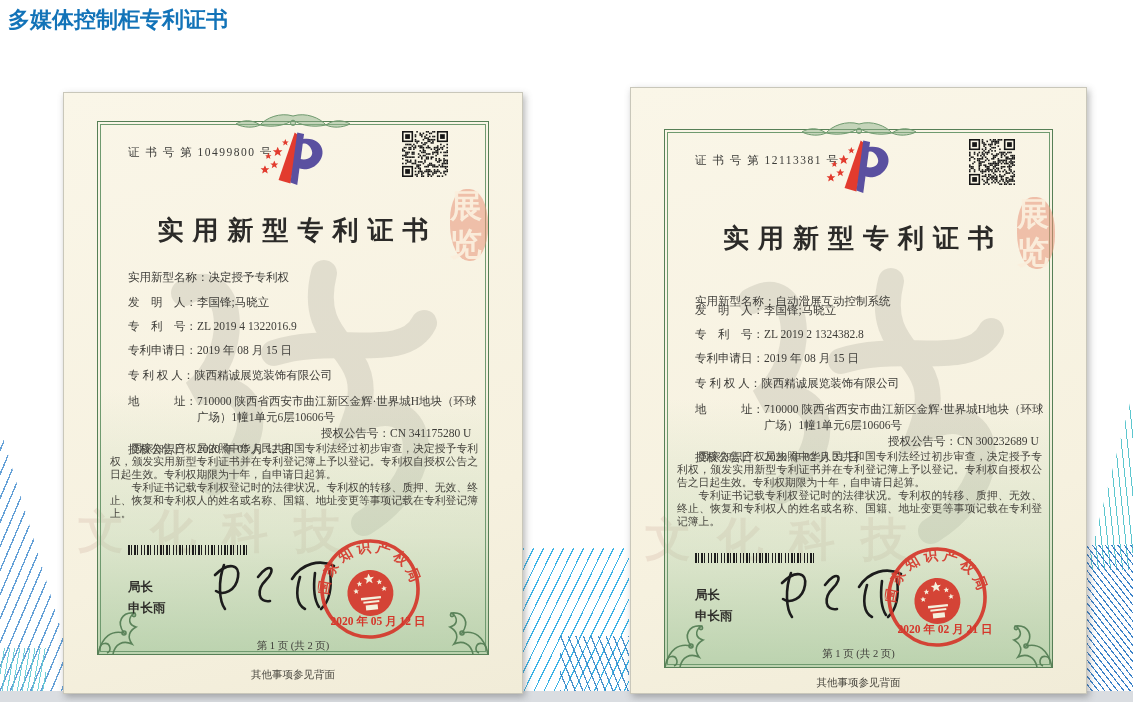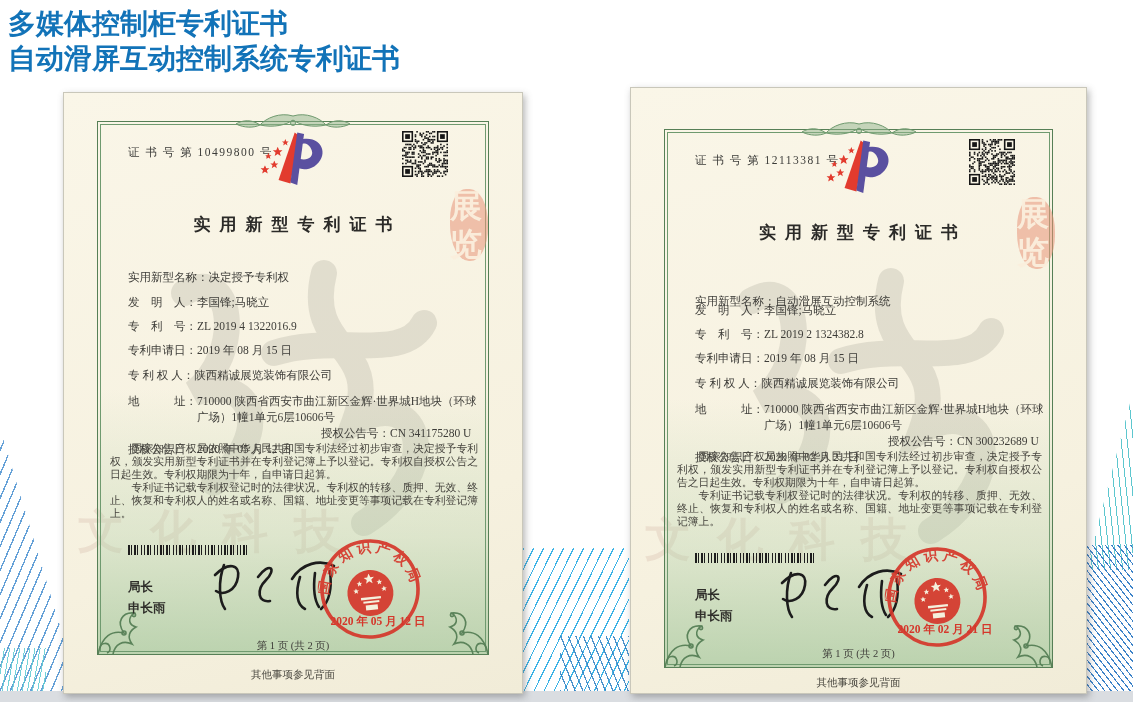--- a/index.html
+++ b/index.html
@@ -1,20 +1,20 @@
 <!DOCTYPE html>
 <html><head>
 <meta charset="utf-8">
 <style>
   html,body{margin:0;padding:0;background:#fff;}
   .stage{position:relative;width:1133px;height:702px;overflow:hidden;background:#ffffff;
          font-family:"Liberation Serif",serif;}
   
   .slide-header{position:absolute;top:6px;left:8px;font-family:"Liberation Sans",sans-serif;
-    font-weight:700;font-size:28px;line-height:1.26;color:#1273b8;white-space:nowrap;}
+    font-weight:700;font-size:22px;line-height:1.26;color:#1273b8;white-space:nowrap;}
   
   .stripes{position:absolute;pointer-events:none;}
   .stripes-left{left:0;top:428px;width:80px;height:264px;
     background:repeating-linear-gradient(113deg,transparent 0 8px,#4a90d0 8px 9.4px);
     clip-path:polygon(0 0,100% 100%,0 100%);opacity:.85;}
   .stripes-left-teal{left:0;top:648px;width:46px;height:44px;
     background:repeating-linear-gradient(100deg,transparent 0 4px,#63cdd4 4px 5px);opacity:.9;}
   .stripes-mid{left:523px;top:548px;width:106px;height:144px;
     background:repeating-linear-gradient(116deg,#3cb3e6 0 1.2px,transparent 1.2px 9px);}
   .stripes-mid-dark{left:560px;top:636px;width:69px;height:56px;
@@ -40,21 +40,21 @@
   .flourish{position:absolute;bottom:-4px;opacity:.95;}
   .flourish.fl-l{left:-4px;}
   .flourish.fl-r{right:-4px;transform:scaleX(-1);}
   
   .cert-no{position:absolute;left:64px;top:52px;font-size:11.5px;letter-spacing:1.5px;color:#3b3b38;}
   .logo{position:absolute;left:50%;transform:translateX(-50%);top:36px;}
   .qr{position:absolute;left:338px;top:38px;width:46px;height:46px;}
   .stamp{position:absolute;left:386px;top:96px;width:38px;height:72px;border-radius:42% 48% 46% 50%;
     background:rgba(232,148,120,.55);display:flex;flex-direction:column;align-items:center;
     justify-content:center;font-size:32px;line-height:1.2;font-weight:700;color:rgba(250,238,220,.95);}
-  .cert-title{position:absolute;left:0;right:0;top:120px;text-align:center;font-size:17px;
+  .cert-title{position:absolute;left:0;right:0;top:120px;text-align:center;font-size:26px;
     font-weight:700;letter-spacing:9px;color:#2b2a28;text-indent:9px;}
   .row{position:absolute;left:64px;font-size:11.5px;color:#3d3c38;white-space:pre-line;line-height:16px;}
   .grant2{position:absolute;left:193px;top:0;white-space:nowrap;}
   .paras{position:absolute;left:46px;right:44px;top:349px;font-size:10.8px;line-height:13px;
     color:#46443e;text-align:justify;}
   .paras p{margin:0;text-indent:2em;}
   .barcode{position:absolute;left:64px;top:452px;width:120px;height:10px;
     background:repeating-linear-gradient(90deg,#1d1d1d 0 1.6px,transparent 1.6px 3.1px,#1d1d1d 3.1px 4.1px,transparent 4.1px 6.4px);}
   .director{position:absolute;left:64px;top:484px;font-size:12.5px;font-weight:600;
     line-height:21px;color:#2f2e2a;}
@@ -67,21 +67,20 @@
   .faint-wm{position:absolute;left:14px;right:0;top:408px;font-size:46px;font-weight:700;
     letter-spacing:26px;color:rgba(170,112,96,.14);white-space:nowrap;}
   .brush-wm{position:absolute;left:60px;top:140px;opacity:.14;}
 </style>
 </head>
 <body>
 <div class="stage">
 
   <div class="slide-header">
     <div>多媒体控制柜专利证书</div>
-    <div>自动滑屏互动控制系统专利证书</div>
   </div>
 
   <div class="stripes stripes-left"></div>
   <div class="stripes stripes-left-teal"></div>
   <div class="stripes stripes-mid"></div>
   <div class="stripes stripes-mid-dark"></div>
   <div class="stripes stripes-right-teal"></div>
   <div class="stripes stripes-right-blue"></div>
   <div class="footer-strip"></div>
 

